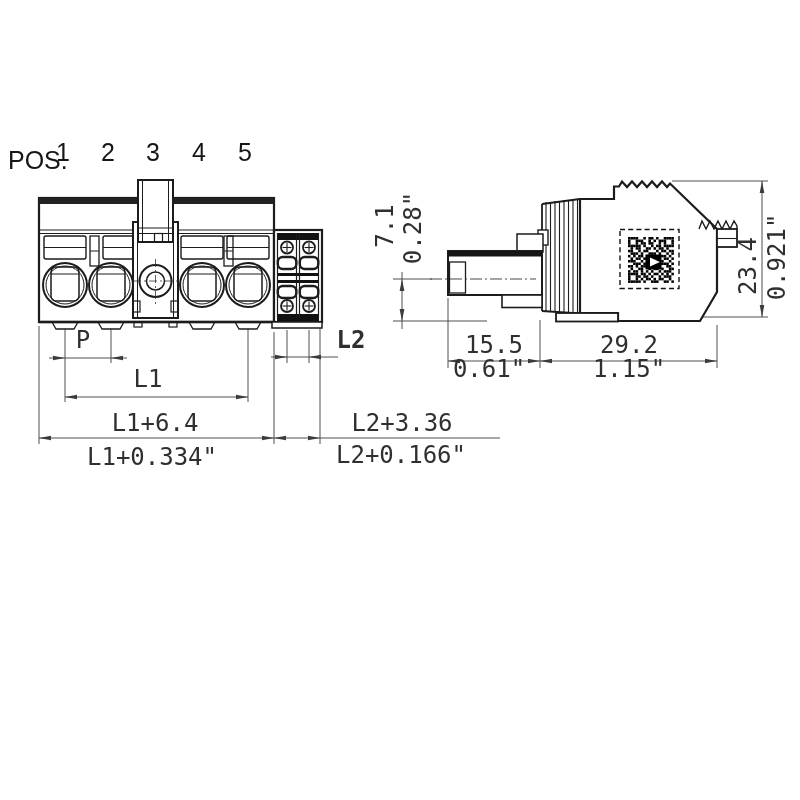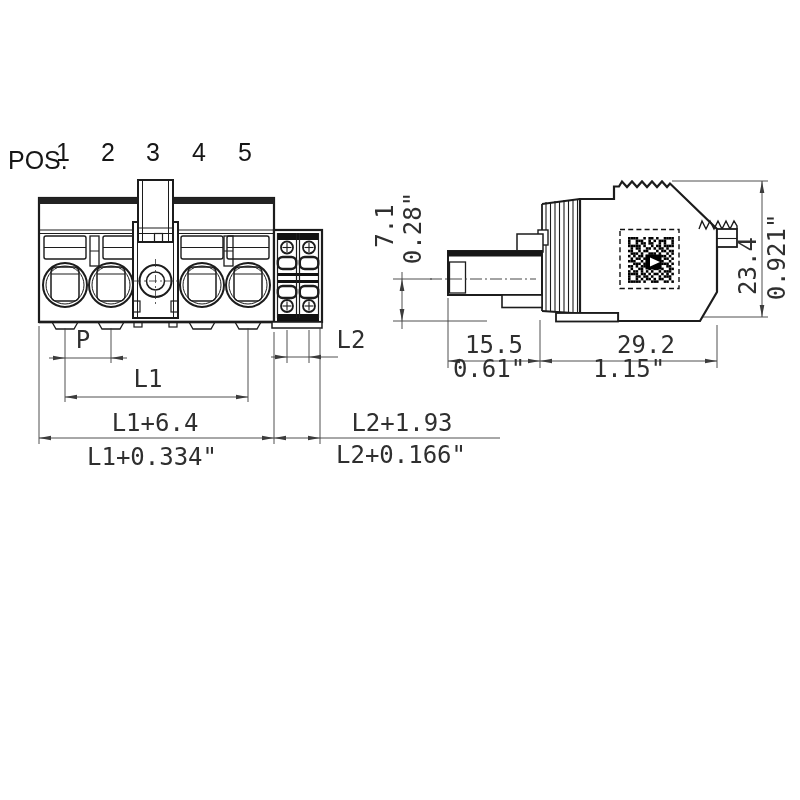--- a/index.html
+++ b/index.html
@@ -427,24 +427,24 @@
 <div class="posrow posnum" style="left:63px;top:152px;">1</div>
 <div class="posrow posnum" style="left:108px;top:152px;">2</div>
 <div class="posrow posnum" style="left:153px;top:152px;">3</div>
 <div class="posrow posnum" style="left:199px;top:152px;">4</div>
 <div class="posrow posnum" style="left:245px;top:152px;">5</div>
 
 <div class="dim" style="left:83px;top:340px;">P</div>
 <div class="dim" style="left:148px;top:379px;">L1</div>
 <div class="dim" style="left:155px;top:423px;">L1+6.4</div>
 <div class="dim" style="left:152px;top:457px;">L1+0.334"</div>
-<div class="dim" style="left:351px;top:340px;">L2</div>
-<div class="dim" style="left:402px;top:423px;">L2+1.93</div>
+<div class="dim" style="left:351px;top:340px;font-weight:bold;">L2</div>
+<div class="dim" style="left:402px;top:423px;">L2+3.36</div>
 <div class="dim" style="left:401px;top:455px;">L2+0.166"</div>
 
 <div class="dim rot" style="left:385px;top:226px;">7.1</div>
 <div class="dim rot" style="left:413px;top:228px;">0.28"</div>
 <div class="dim" style="left:494px;top:345px;">15.5</div>
 <div class="dim" style="left:489px;top:369px;">0.61"</div>
-<div class="dim" style="left:629px;top:345px;margin-left:17px;">29.2</div>
+<div class="dim" style="left:629px;top:345px;">29.2</div>
 <div class="dim" style="left:629px;top:369px;">1.15"</div>
 <div class="dim rot" style="left:748px;top:266px;">23.4</div>
 <div class="dim rot" style="left:777px;top:257px;">0.921"</div>
 
 </body></html>

